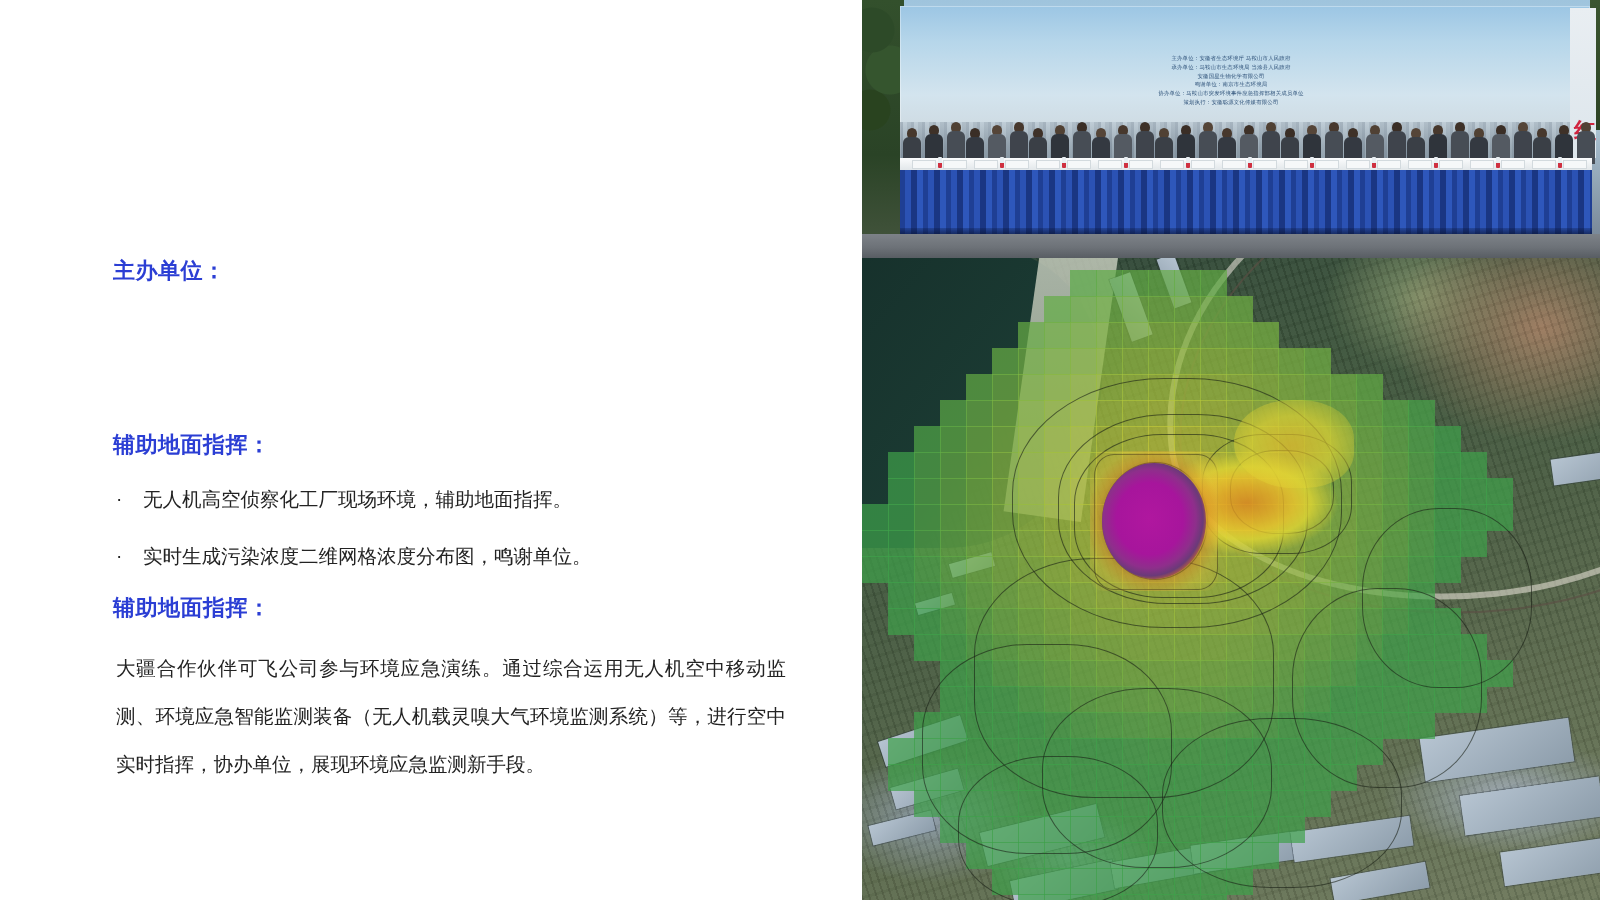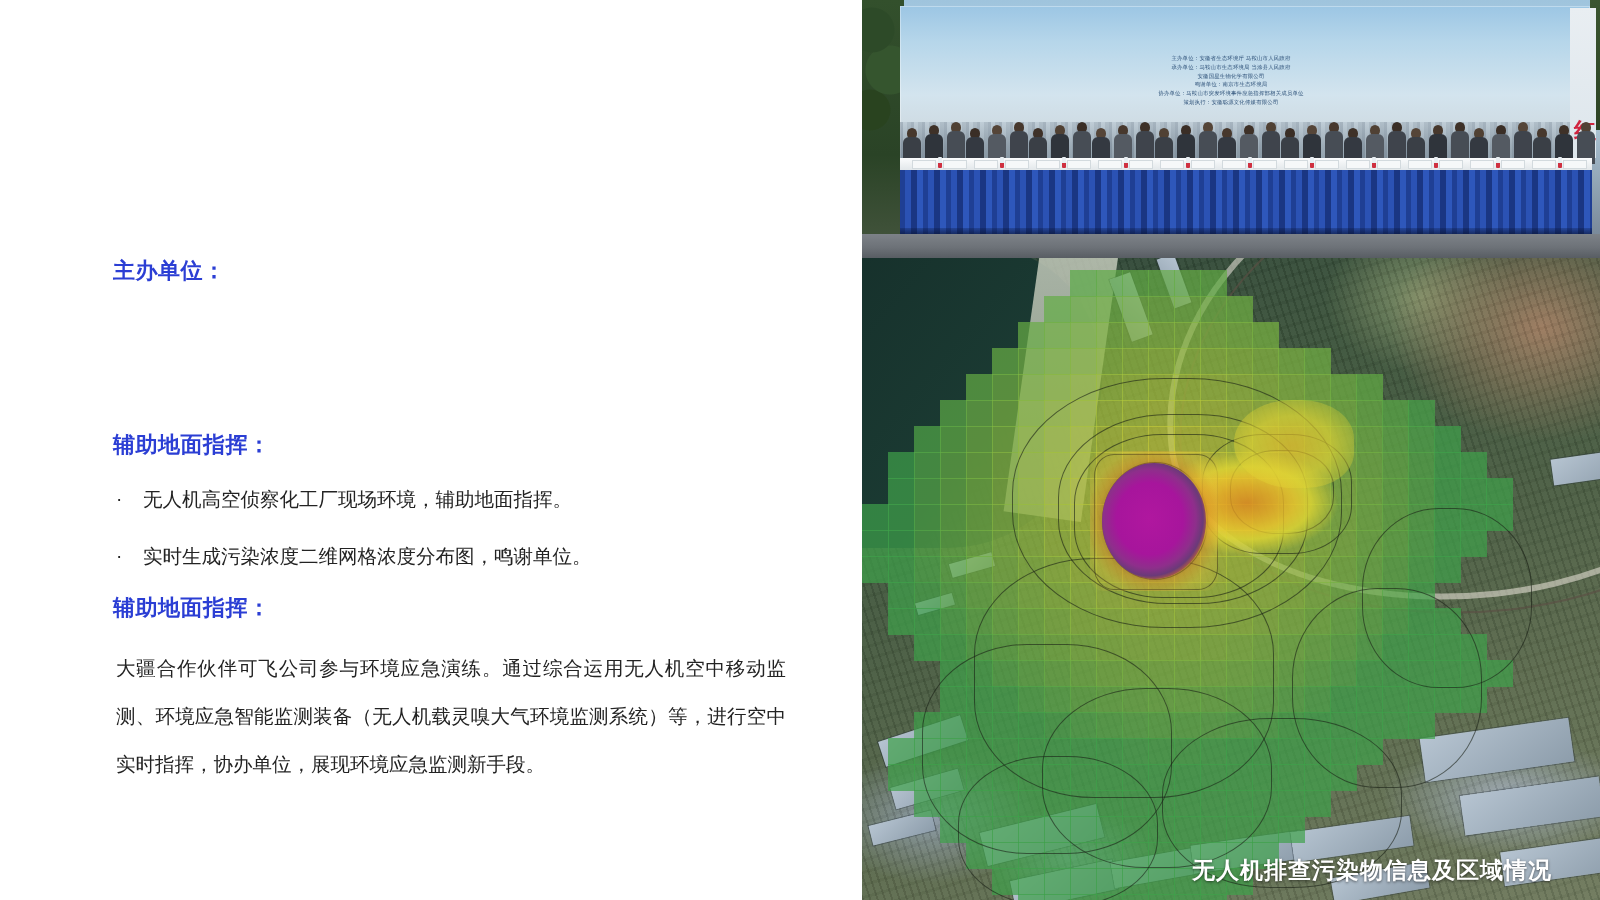--- a/index.html
+++ b/index.html
@@ -1155,17 +1155,16 @@
             <div class="contour" style="left: 96px; top: 498px; width: 200px; height: 150px; border-radius: 45%;"></div>
             <div class="contour" style="left: 430px; top: 330px; width: 190px; height: 200px; border-radius: 45%;"></div>
             <div class="contour" style="left: 500px; top: 250px; width: 170px; height: 180px; border-radius: 45%;"></div>
           </div>
         <div class="hot-plume"></div>
         <div class="hot-plume2"></div>
         <div class="hot-ring-box"></div>
         <div class="hot-core"></div>
       </div>
 
-      <div class="map-caption">无人机排查污染物信息及区域情况</div>
     </div>
 
   </div>
 </div>
 
 </body></html>

